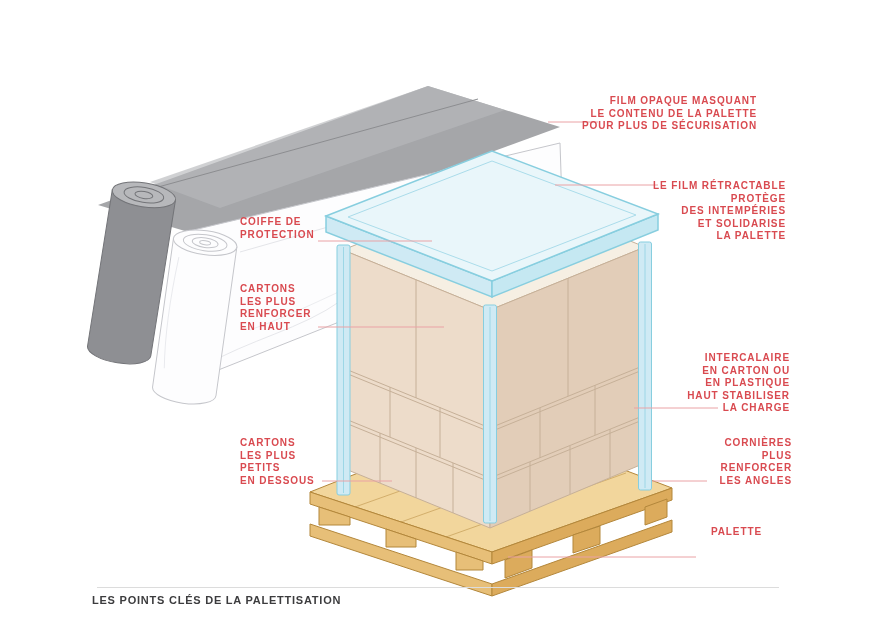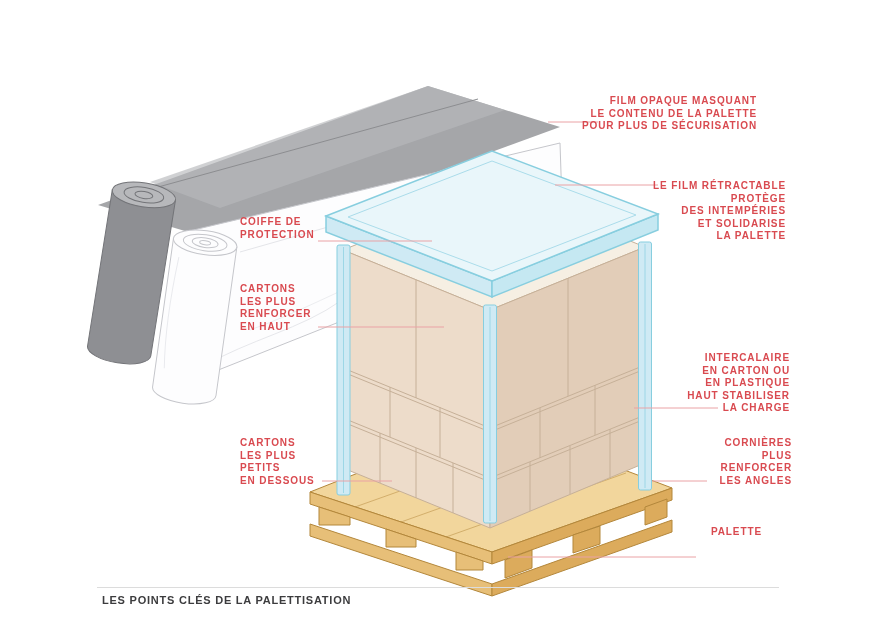--- a/index.html
+++ b/index.html
@@ -15,21 +15,21 @@
     font-size:10px;font-weight:bold;letter-spacing:0.09em;
     line-height:12.5px;white-space:nowrap;
   }
   .label span{display:block;}
   .label.right{text-align:right;}
   .footer-rule{
     position:absolute;left:97px;top:587px;width:682px;height:1px;
     background:var(--rule-color,#dcdcdc);
   }
   .footer-title{
-    position:absolute;left:102px;top:594px;
+    position:absolute;left:92px;top:594px;
     font-size:11px;font-weight:bold;letter-spacing:0.07em;
     color:var(--title-color,#3c3c3e);white-space:nowrap;
   }
 </style>
 </head>
 <body>
 
 <svg width="876" height="640" viewBox="0 0 876 640">
 
   <g>

